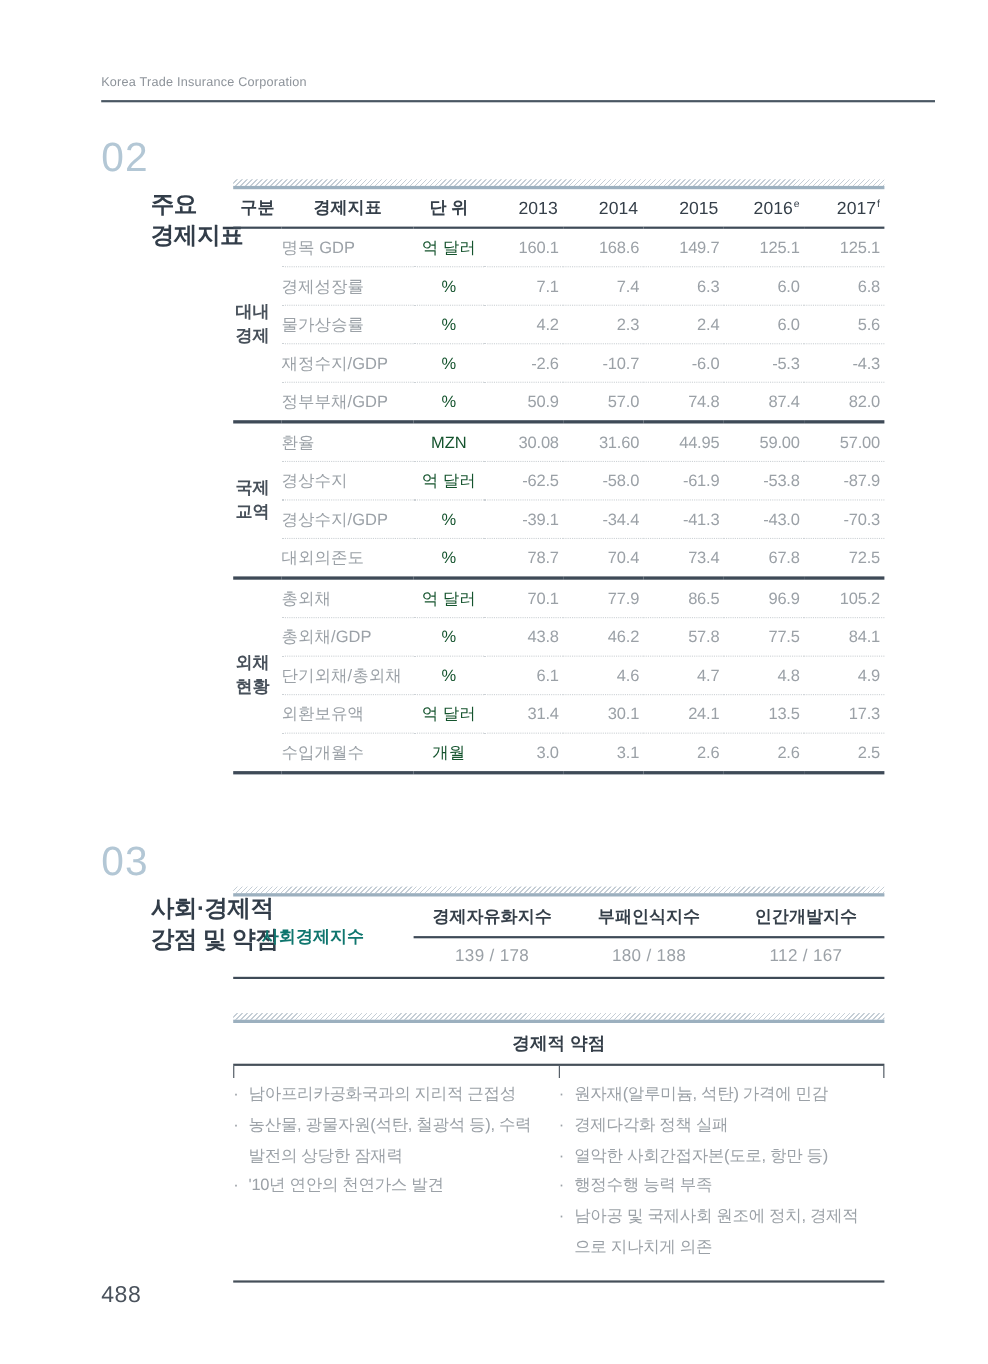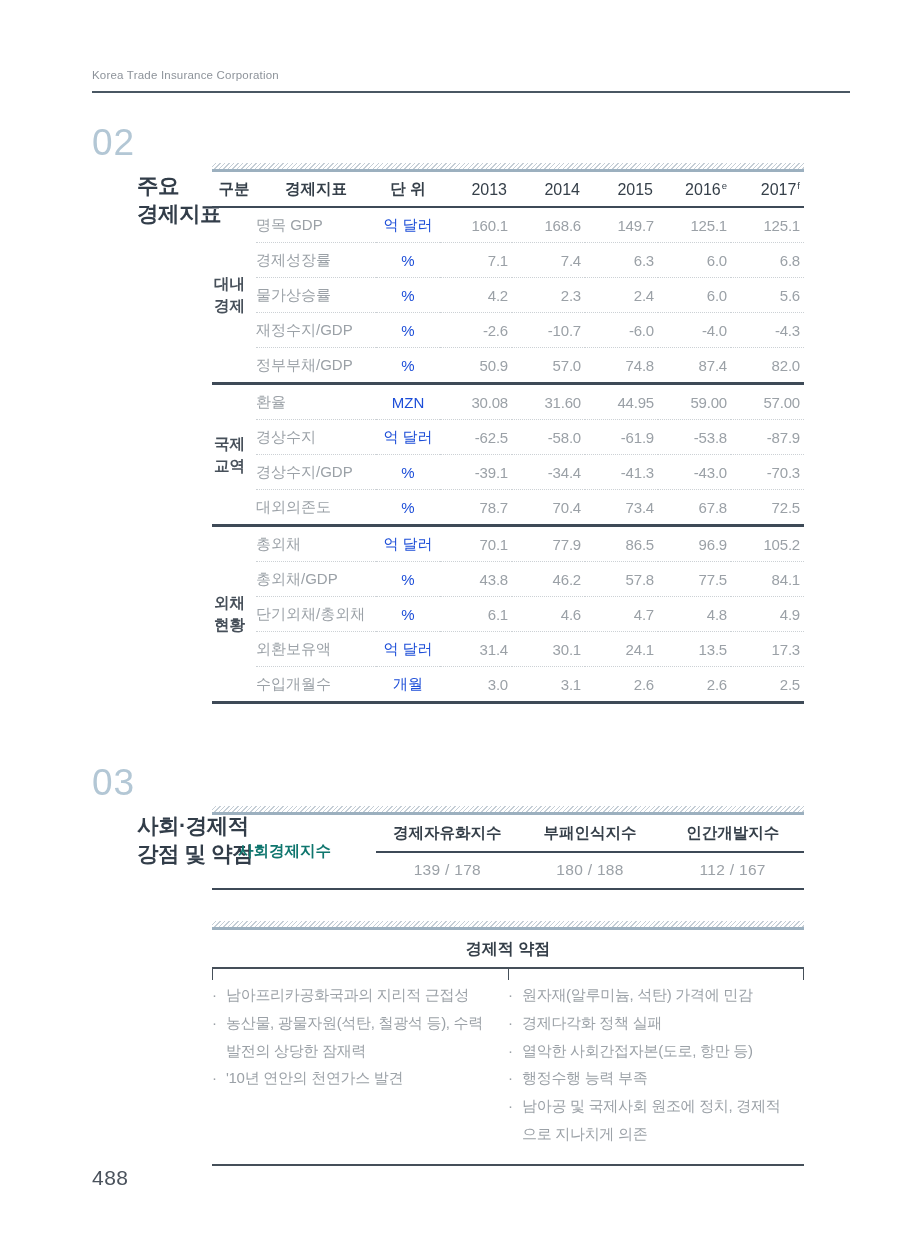--- a/index.html
+++ b/index.html
@@ -26,21 +26,21 @@
 
   
   .tbl1-wrap { position:absolute; left:212px; top:163px; width:592px; }
   table.econ { width:100%; border-collapse:collapse; table-layout:fixed; border-bottom:3px solid #3e4a57; }
   table.econ thead th { border-bottom:2px solid #3e4a57; padding:7px 0 6px; font-size:15.5px; color:#353f49; font-weight:600; }
   table.econ thead th.c-year { text-align:right; padding-right:4px; font-weight:500; font-size:16px; }
   table.econ thead th sup { font-size:9.5px; font-weight:400; margin-left:1px; }
   table.econ td, table.econ th.g { padding:7.5px 0; font-size:15px; }
   table.econ th.g { font-weight:700; color:#47505a; font-size:15.5px; text-align:left; padding-left:2px; line-height:1.4; vertical-align:middle; }
   table.econ td.ind { text-align:left; color:#9ba1a7; }
-  table.econ td.unit { text-align:center; color:#1d4ed8; }
+  table.econ td.unit { text-align:center; color:#14532d; }
   table.econ td.val { text-align:right; color:#9ba1a7; padding-right:4px; letter-spacing:-.2px; }
   table.econ tbody tr + tr td { border-top:1px dotted #ccd1d5; }
   table.econ tr.gsep > * { border-top:3px solid #3e4a57 !important; }
 
   
   .tbl2-wrap { position:absolute; left:212px; top:806px; width:592px; }
   .idx-body { display:flex; border-bottom:2px solid #3e4a57; }
   .idx-label { width:164px; display:flex; align-items:center; font-size:15.5px; font-weight:600; color:#0f766e; padding-left:26px; }
   .idx-right { flex:1; }
   .idx-heads { display:flex; border-bottom:2px solid #3e4a57; }
@@ -133,21 +133,21 @@
           <td class="val">2.4</td>
           <td class="val">6.0</td>
           <td class="val">5.6</td>
         </tr>
         <tr>
           <td class="ind">재정수지/GDP</td>
           <td class="unit">%</td>
           <td class="val">-2.6</td>
           <td class="val">-10.7</td>
           <td class="val">-6.0</td>
-          <td class="val">-4.0</td>
+          <td class="val">-5.3</td>
           <td class="val">-4.3</td>
         </tr>
         <tr>
           <td class="ind">정부부채/GDP</td>
           <td class="unit">%</td>
           <td class="val">50.9</td>
           <td class="val">57.0</td>
           <td class="val">74.8</td>
           <td class="val">87.4</td>
           <td class="val">82.0</td>

